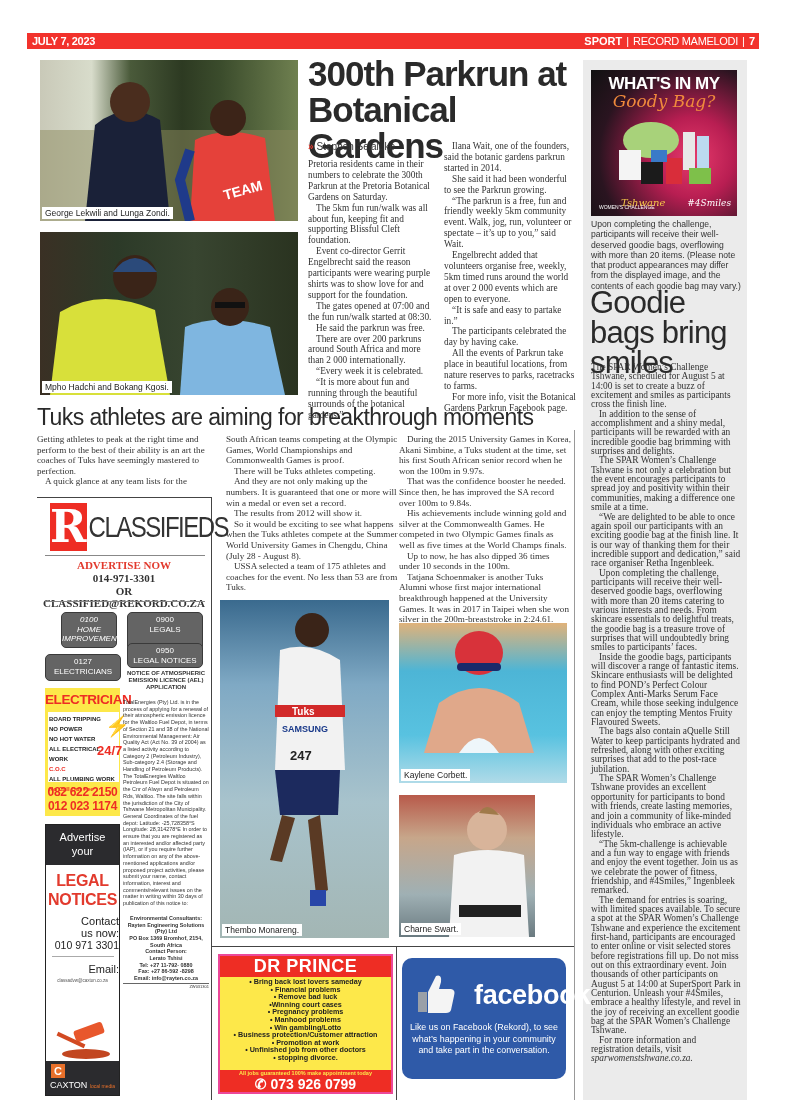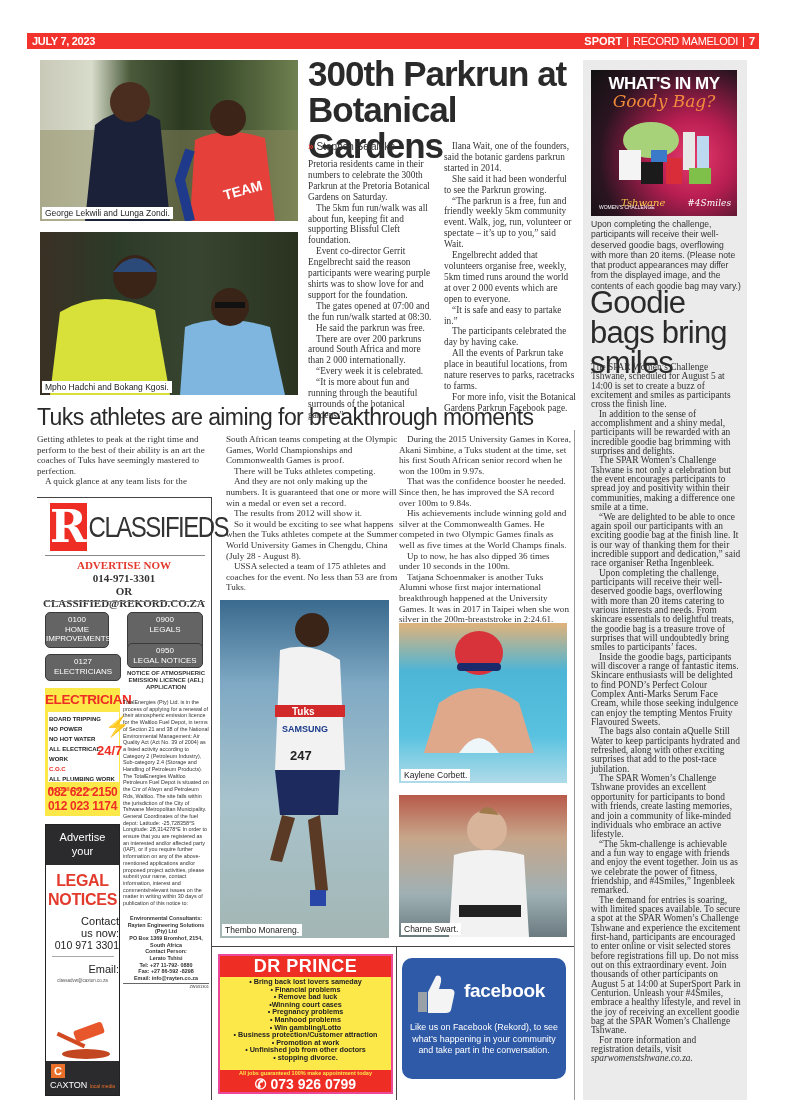--- a/index.html
+++ b/index.html
@@ -106,21 +106,21 @@
 
   .drprince { position:absolute; left:218px; top:954px; width:175px; height:140px; background:#fde84a; border:2px solid #ec4899; overflow:hidden; }
   .dp-title { position:absolute; left:0; right:0; top:0; height:21px; background:#ee2d24; color:#fff; text-align:center; font-family:"Liberation Sans", sans-serif; font-weight:bold; font-size:18px; line-height:21px; letter-spacing:0.5px; }
   .dp-list { position:absolute; left:0; right:0; top:22px; text-align:center; font-family:"Liberation Sans", sans-serif; font-weight:bold; font-size:7.2px; line-height:7.6px; color:#222; }
   .dp-foot { position:absolute; left:0; right:0; bottom:0; height:22px; background:#ee2d24; color:#fff; text-align:center; font-family:"Liberation Sans", sans-serif; font-weight:bold; }
   .dp-guar { font-size:5.5px; line-height:7px; color:#fde84a; }
   .dp-phone { font-size:14px; line-height:14px; }
 
   .fb-ad { position:absolute; left:402px; top:958px; width:164px; height:121px; background:#2f5aa8; border-radius:10px; color:#fff; }
   .fb-thumb { position:absolute; left:14px; top:14px; width:40px; height:42px; }
-  .fb-word { position:absolute; left:62px; top:22px; font-family:"Liberation Sans", sans-serif; font-weight:bold; font-size:19px; letter-spacing:-0.3px; }
+  .fb-word { position:absolute; left:72px; top:22px; font-family:"Liberation Sans", sans-serif; font-weight:bold; font-size:27px; letter-spacing:-0.3px; }
   .fb-text { position:absolute; left:4px; right:4px; top:64px; text-align:center; font-family:"Liberation Sans", sans-serif; font-size:8.9px; line-height:11.5px; }
 </style>
 </head>
 <body>
 
 <div id="masthead" style="width:759px; left:27px; width:732px;">
   <span class="mh-left">JULY 7, 2023</span>
   <span class="mh-right">
     <span>SPORT</span>
     <span class="sep">|</span>
@@ -259,21 +259,21 @@
 <div class="photo" style="left:399px; top:623px; width:168px; height:160px;
   background: linear-gradient(180deg,#e0b27a 0%,#4db5d6 30%,#58c2e0 70%,#b0dbe8 100%);">
   <svg width="168" height="160" viewBox="0 0 168 160">
     <ellipse cx="80" cy="30" rx="24" ry="22" fill="#d8323a"></ellipse>
     <rect x="58" y="40" width="44" height="8" rx="4" fill="#1a2a6a"></rect>
     <path d="M40 80 Q80 50 120 80 L135 130 L25 130 Z" fill="#e0a88a"></path>
     <path d="M60 130 Q80 100 100 130" fill="#eef6fa"></path>
   </svg>
   <span class="caption">Kaylene Corbett.</span>
 </div>
-<div class="photo" style="left:399px; top:795px; width:168px; height:142px;
+<div class="photo" style="left:399px; top:795px; width:136px; height:142px;
   background: linear-gradient(180deg,#b85a4a 0%,#c7a68a 30%,#9fb0b4 70%,#6a7a80 100%);">
   <svg width="168" height="142" viewBox="0 0 168 142">
     <circle cx="88" cy="35" r="20" fill="#d8b49a"></circle>
     <path d="M80 18 Q88 5 100 20 Z" fill="#a07a4a"></path>
     <path d="M55 60 Q88 50 125 60 L130 142 L50 142 Z" fill="#f2f2f2"></path>
     <rect x="60" y="110" width="62" height="12" fill="#222"></rect>
   </svg>
   <span class="caption">Charne Swart.</span>
 </div>
 
@@ -287,21 +287,21 @@
   <div class="cl-logo">
     <span class="cl-r">R</span>
     <span class="cl-word">CLASSIFIEDS</span>
   </div>
   <div class="cl-line" style="top:55px; left:8px;"></div>
   <div class="cl-adv" style="top:59px;">ADVERTISE NOW</div>
   <div class="cl-phone" style="top:72px;">014-971-3301</div>
   <div class="cl-phone" style="top:85px;">OR CLASSIFIED@REKORD.CO.ZA</div>
   <div class="cl-line" style="top:101px; left:8px;"></div>
 
-  <div class="cl-btn" style="left:8px; top:112px; width:64px; height:36px;">
+  <div class="cl-btn" style="left:24px; top:112px; width:56px; height:36px;font-style:italic;">
     <div>0100</div>
     <div>HOME IMPROVEMENTS</div>
   </div>
   <div class="cl-btn" style="left:90px; top:112px; width:76px; height:39px;">
     <div>0900</div>
     <div>LEGALS</div>
   </div>
   <div class="cl-btn" style="left:90px; top:143px; width:76px; height:25px;">
     <div>0950</div>
     <div>LEGAL NOTICES</div>

